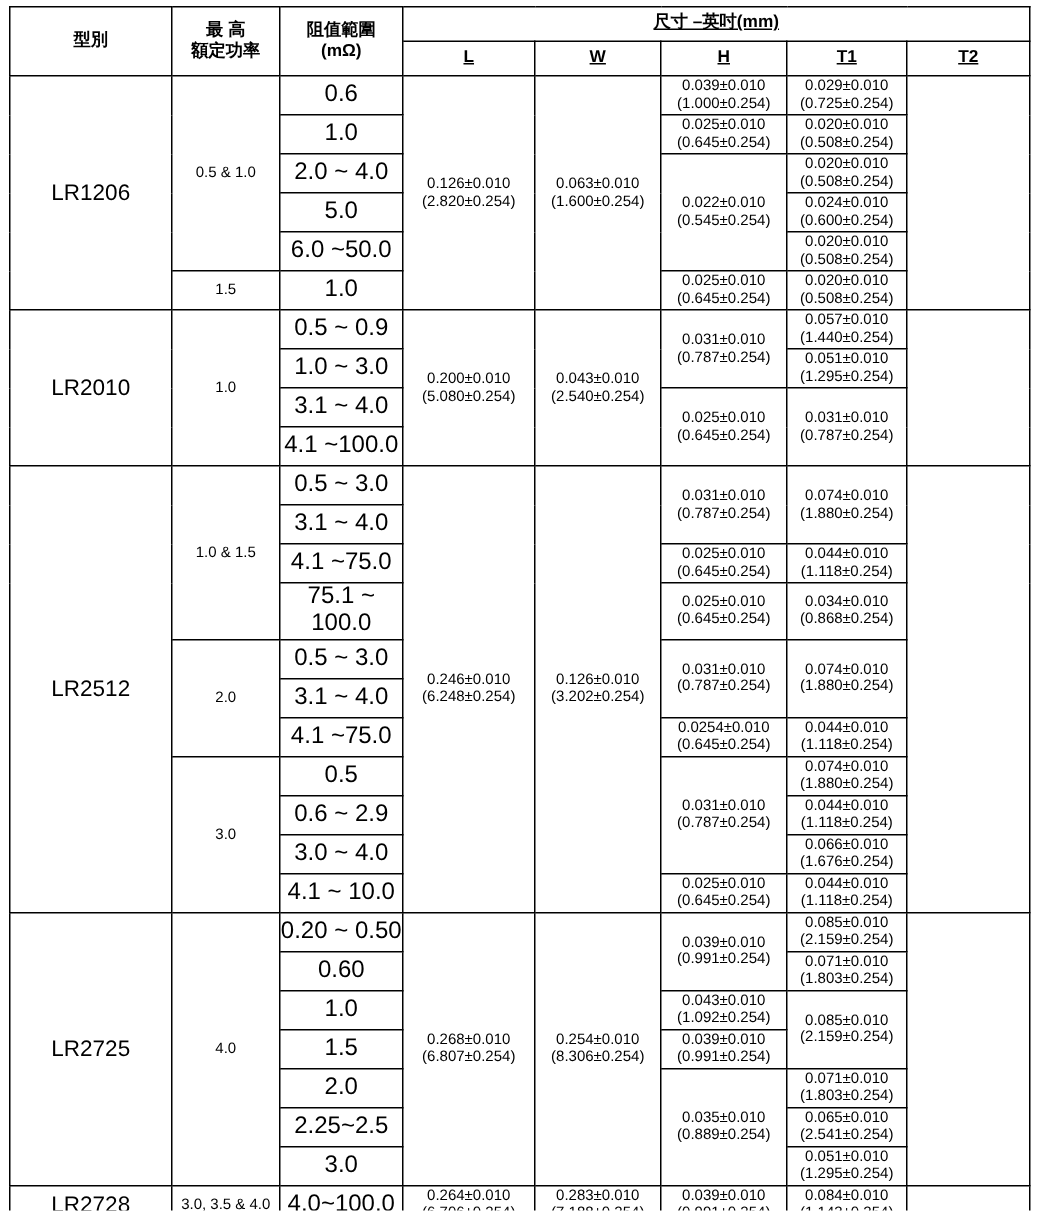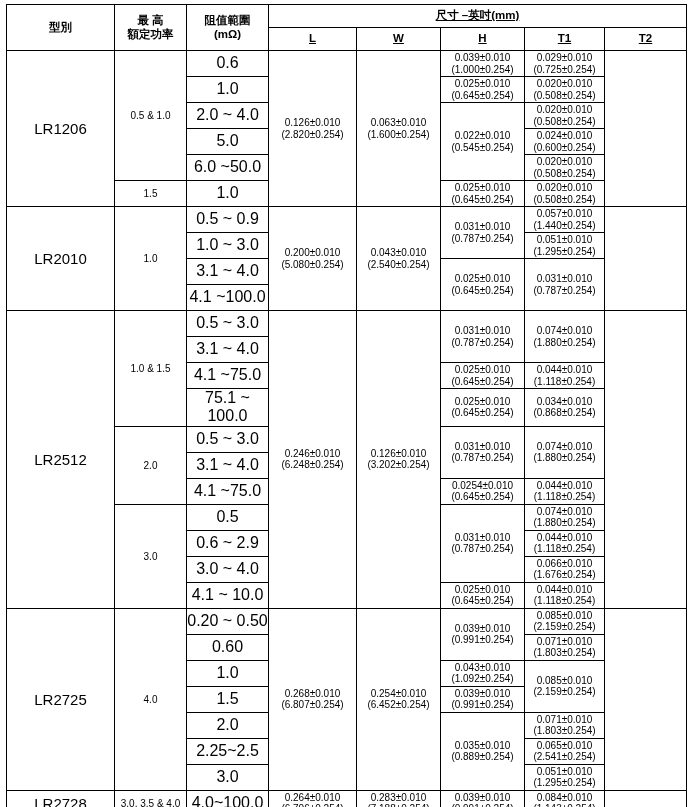--- a/index.html
+++ b/index.html
@@ -244,21 +244,21 @@
         <tr>
           <td class="rng">4.1 ~ 10.0</td>
           <td class="dimcell"><span class="nowrapc">0.025±0.010</span><span class="l2 nowrapc">(0.645±0.254)</span></td>
           <td class="dimcell"><span class="nowrapc">0.044±0.010</span><span class="l2 nowrapc">(1.118±0.254)</span></td>
         </tr>
         <tr>
           <td class="model" rowspan="7">LR2725</td>
           <td class="pw" rowspan="7">4.0</td>
           <td class="rng">0.20 ~ 0.50</td>
           <td class="dimcell" rowspan="7"><span class="nowrapc">0.268±0.010</span><span class="l2 nowrapc">(6.807±0.254)</span></td>
-          <td class="dimcell" rowspan="7"><span class="nowrapc">0.254±0.010</span><span class="l2 nowrapc">(6.452±0.254)</span></td>
+          <td class="dimcell" rowspan="7"><span class="nowrapc">0.254±0.010</span><span class="l2 nowrapc">(8.306±0.254)</span></td>
           <td class="dimcell" rowspan="2"><span class="nowrapc">0.039±0.010</span><span class="l2 nowrapc">(0.991±0.254)</span></td>
           <td class="dimcell"><span class="nowrapc">0.085±0.010</span><span class="l2 nowrapc">(2.159±0.254)</span></td>
           <td class="tcell" rowspan="7">
             <div class="xbox">
               <svg viewBox="0 0 100 100" preserveAspectRatio="none">
                 <line x1="0" y1="0" x2="100" y2="100" stroke="#000" stroke-width="0.5" vector-effect="non-scaling-stroke"></line>
                 <line x1="100" y1="0" x2="0" y2="100" stroke="#000" stroke-width="0.5" vector-effect="non-scaling-stroke"></line>
               </svg>
             </div>
           </td>

